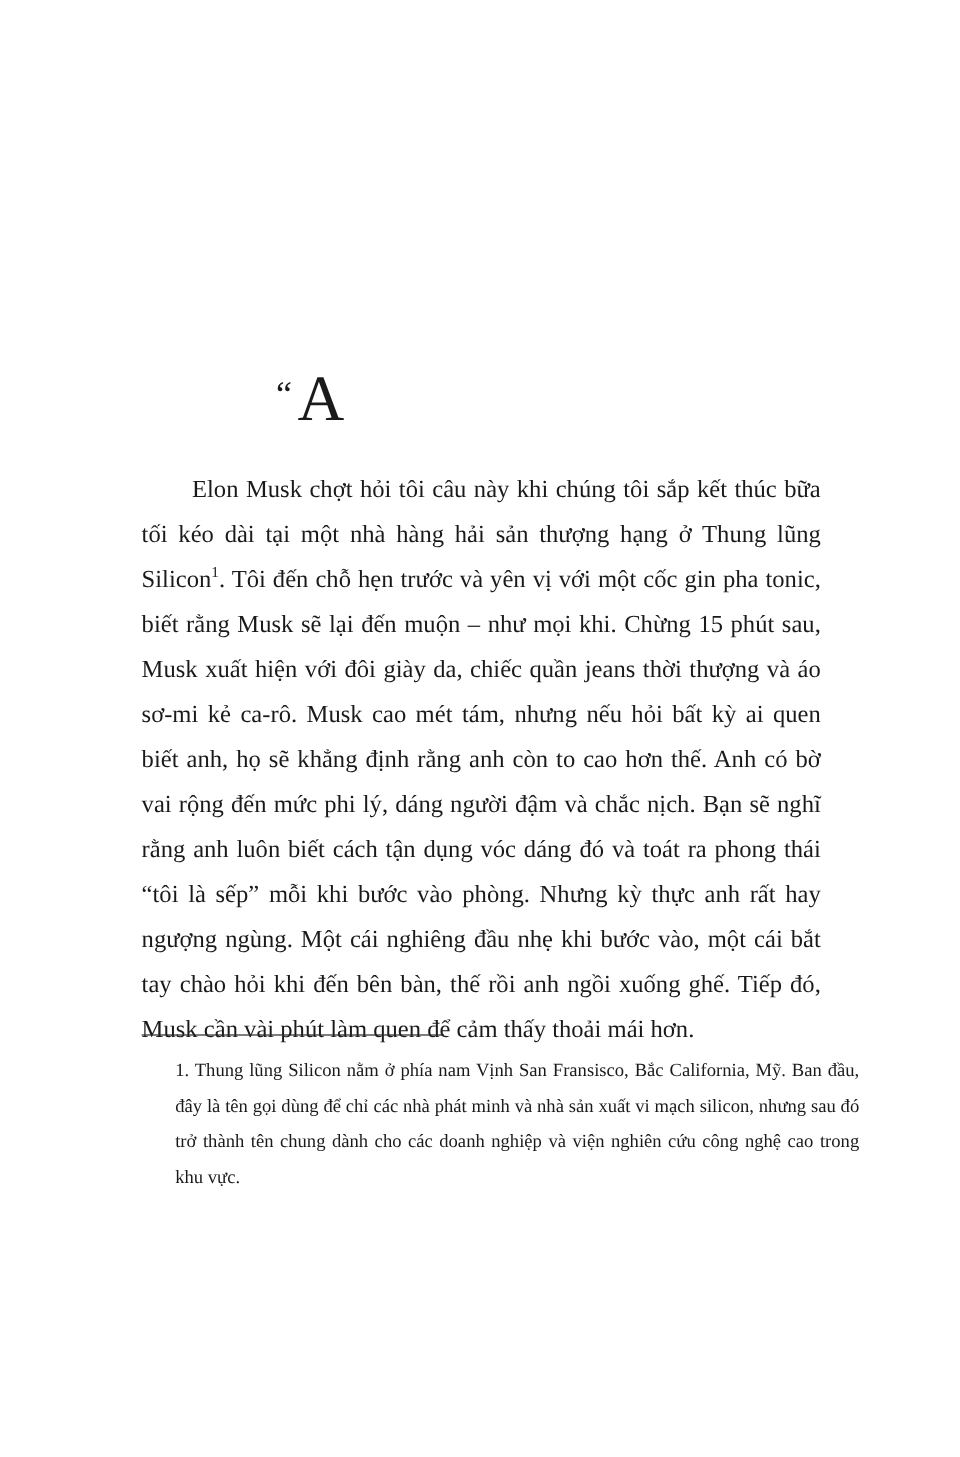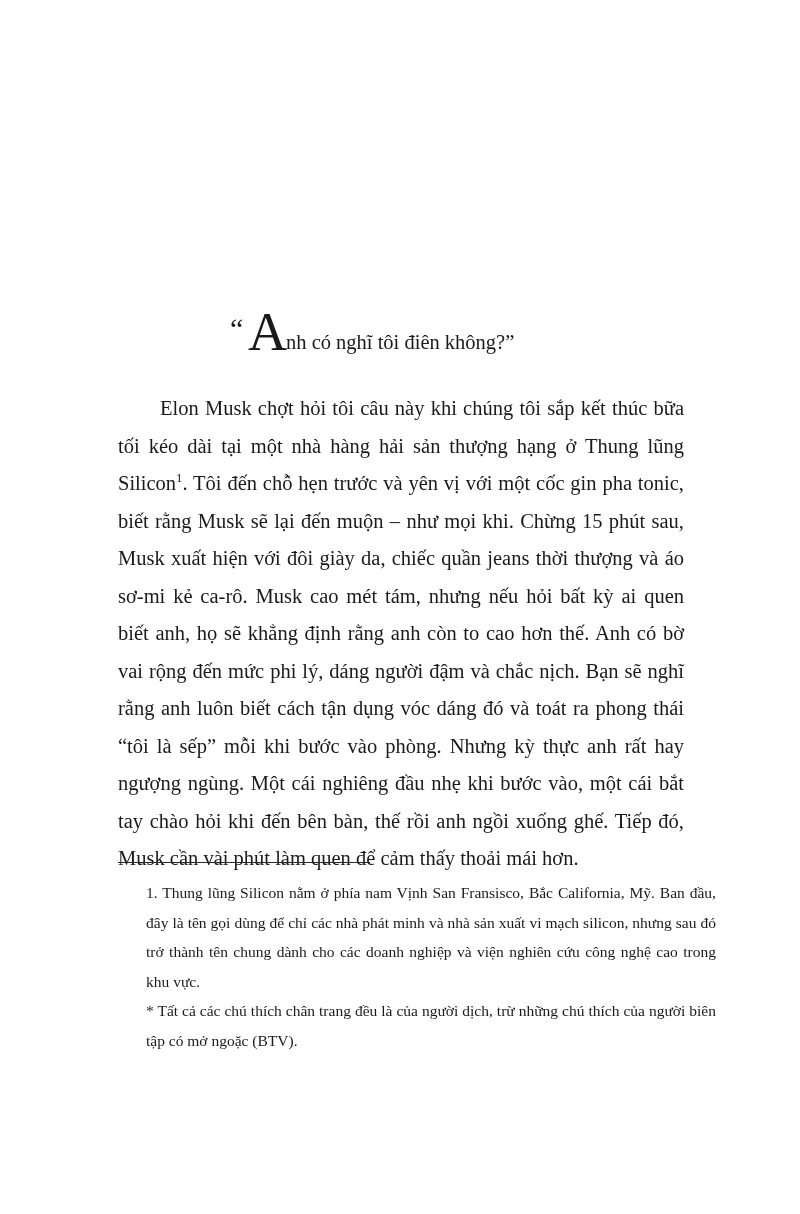--- a/index.html
+++ b/index.html
@@ -100,27 +100,25 @@
 </head>
 <body>
 
 <div class="page">
 
   <div class="content">
 
     <div class="opening-block">
       <span class="drop-quote">“</span>
       <span class="drop-cap">A</span>
-      <span class="opening-rest">nh có nghĩ tôi điên không?”</span>
     </div>
 
     <p class="body-par first"><span>Elon Musk chợt hỏi tôi câu này khi chúng tôi sắp kết thúc bữa tối kéo dài tại một nhà hàng hải sản thượng hạng ở Thung lũng Silicon</span><sup>1</sup><span>. Tôi đến chỗ hẹn trước và yên vị với một cốc gin pha tonic, biết rằng Musk sẽ lại đến muộn – như mọi khi. Chừng 15 phút sau, Musk xuất hiện với đôi giày da, chiếc quần jeans thời thượng và áo sơ-mi kẻ ca-rô. Musk cao mét tám, nhưng nếu hỏi bất kỳ ai quen biết anh, họ sẽ khẳng định rằng anh còn to cao hơn thế. Anh có bờ vai rộng đến mức phi lý, dáng người đậm và chắc nịch. Bạn sẽ nghĩ rằng anh luôn biết cách tận dụng vóc dáng đó và toát ra phong thái “tôi là sếp” mỗi khi bước vào phòng. Nhưng kỳ thực anh rất hay ngượng ngùng. Một cái nghiêng đầu nhẹ khi bước vào, một cái bắt tay chào hỏi khi đến bên bàn, thế rồi anh ngồi xuống ghế. Tiếp đó, Musk cần vài phút làm quen để cảm thấy thoải mái hơn.</span></p>
 
   </div>
 
   <div class="footnote-rule"></div>
 
   <div class="footnotes">
     <p>1. Thung lũng Silicon nằm ở phía nam Vịnh San Fransisco, Bắc California, Mỹ. Ban đầu, đây là tên gọi dùng để chỉ các nhà phát minh và nhà sản xuất vi mạch silicon, nhưng sau đó trở thành tên chung dành cho các doanh nghiệp và viện nghiên cứu công nghệ cao trong khu vực.</p>
-    <p>* Tất cả các chú thích chân trang đều là của người dịch, trừ những chú thích của người biên tập có mở ngoặc (BTV).</p>
   </div>
 
 </div>
 
 </body></html>

